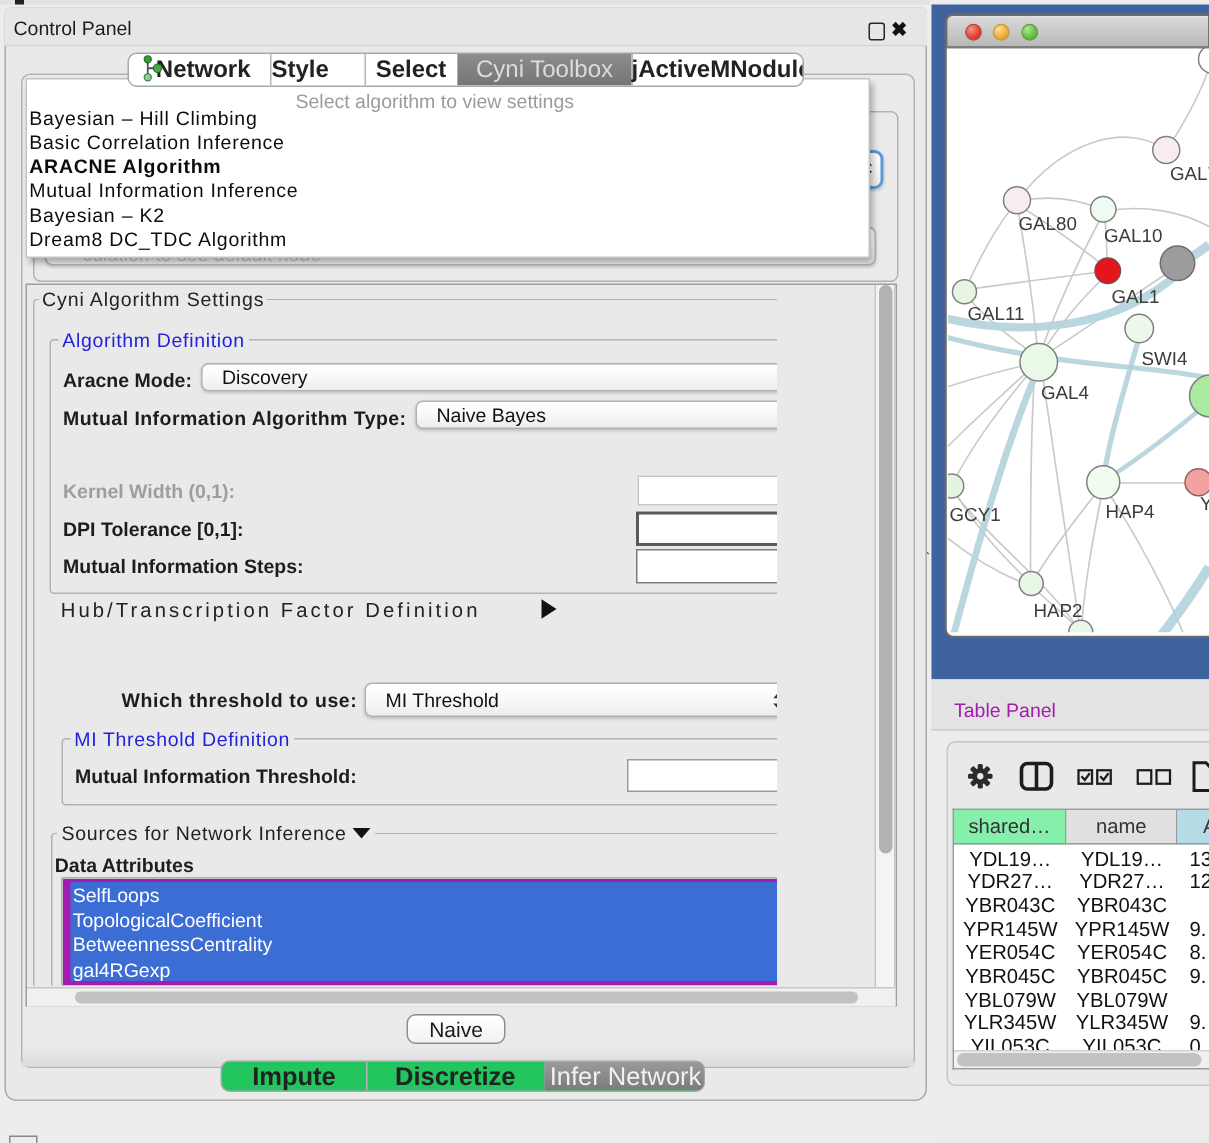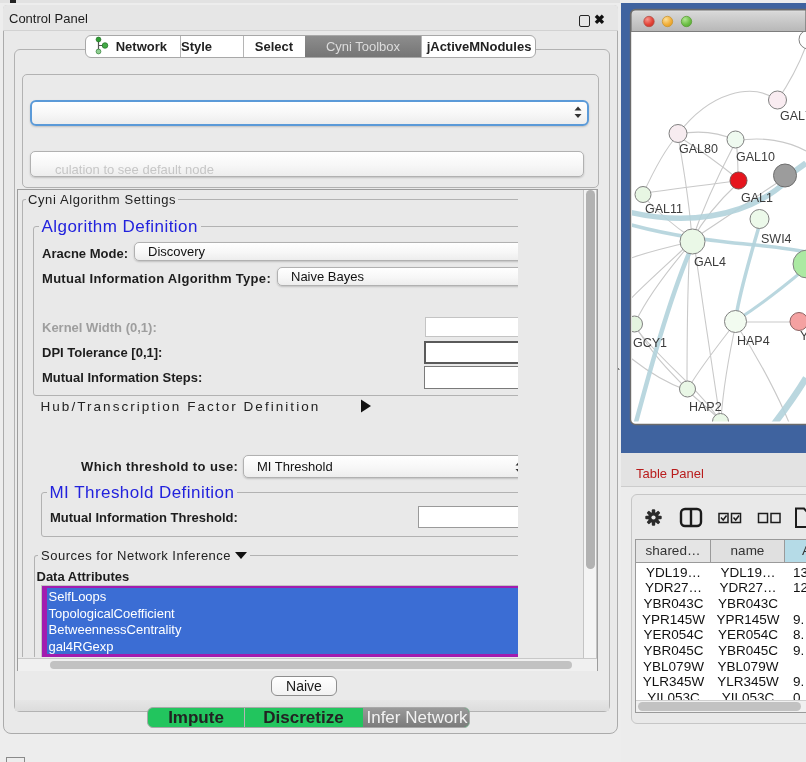--- a/index.html
+++ b/index.html
@@ -1,19 +1,19 @@
 <!DOCTYPE html>
 <html><head><meta charset="utf-8"><style>
 html,body{margin:0;padding:0}
 body{width:806px;height:762px;background:#ededed;font-family:"Liberation Sans",sans-serif;overflow:hidden}
 .ab{position:absolute}
 #root{position:relative;width:806px;height:762px;overflow:hidden}
 .b{font-weight:bold}
 .grp{position:absolute;border:1px solid #b2b2b2;border-radius:3px}
-.gt{position:absolute;top:-8px;left:5px;background:#e9e9e9;padding:0 3px;font-size:17px;line-height:15px;white-space:nowrap;letter-spacing:0.45px}
+.gt{position:absolute;top:-8px;left:5px;background:#e9e9e9;padding:0 3px;font-size:13px;line-height:15px;white-space:nowrap;letter-spacing:0.45px}
 .lbl{position:absolute;font-size:13px;font-weight:bold;color:#1d1d1d;white-space:nowrap}
 .fld{position:absolute;background:#fff;text-align:right;font-size:13px;color:#111;line-height:19px;padding-right:6px;box-sizing:border-box}
 .cmb{position:absolute;background:linear-gradient(#ffffff,#f7f7f7 55%,#ededed);border:1px solid #b1b1b1;border-radius:5px;box-shadow:0 1px 2px rgba(0,0,0,.18);box-sizing:border-box}
 .cmb span{position:absolute;left:13px;top:2px;font-size:13px;color:#111;white-space:nowrap}
 </style></head><body>
 <div id="root">
 
 <div class="ab" style="left:621px;top:3px;width:185px;height:450px;background:#3f639f"></div>
 
 <svg class="ab" style="left:621px;top:3px" width="185" height="450" viewBox="621 3 185 450">
@@ -123,21 +123,21 @@
           <stop offset="0.6" stop-color="#6fc148"></stop>
           <stop offset="1" stop-color="#54a733"></stop>
         </radialGradient>
   </defs>
 </svg>
 
 <div class="ab" style="left:616px;top:367px;width:10px;height:12px;color:#555;font-size:10px;font-weight:bold">ˆ</div>
 
 <div class="ab" style="left:621px;top:453px;width:185px;height:309px;background:#ececec"></div>
 <div class="ab" style="left:621px;top:453px;width:185px;height:33px;background:#e3e3e3;border-bottom:1px solid #cccccc"></div>
-<div class="ab" style="left:636px;top:466px;font-size:13px;color:#b91c1c">Table Panel</div>
+<div class="ab" style="left:636px;top:466px;font-size:13px;color:#a21caf">Table Panel</div>
 
 <div class="ab" style="left:631px;top:494px;width:185px;height:230px;background:#e9e9e9;border:1px solid #c6c6c6;border-radius:6px;box-sizing:border-box"></div>
 
 <svg class="ab" style="left:644px;top:506px" width="162" height="24" viewBox="0 0 162 24">
 
   <g transform="translate(9.5,11.5)" fill="#2b2b2b">
     <circle r="5.4"></circle>
     <g>
       <rect x="-1.7" y="-8.2" width="3.4" height="4" rx="1"></rect>
       <rect x="-1.7" y="4.2" width="3.4" height="4" rx="1"></rect>
@@ -163,21 +163,21 @@
 
   <g fill="none" stroke="#1c1c1c" stroke-width="1.5">
     <rect x="114.5" y="7.5" width="9" height="9"></rect>
         <rect x="127" y="7.5" width="9" height="9"></rect>
   </g>
 
   <path d="M152,2.5 L160,2.5 L165,8 L165,21 L152,21 Z" fill="none" stroke="#1c1c1c" stroke-width="2"></path>
 </svg>
 
 <div class="ab" style="left:635px;top:539px;width:171px;height:174px;background:#fff;border:1px solid #9a9a9a;border-right:none;box-sizing:border-box;overflow:hidden;font-size:13.5px;color:#111">
-  <div class="ab" style="left:0;top:0;width:75px;height:22.5px;background:#e5e5e5;border-right:1px solid #9a9a9a;border-bottom:1px solid #9a9a9a;box-sizing:border-box;text-align:center;line-height:21px;color:#333">shared…</div>
+  <div class="ab" style="left:0;top:0;width:75px;height:22.5px;background:#86efac;border-right:1px solid #9a9a9a;border-bottom:1px solid #9a9a9a;box-sizing:border-box;text-align:center;line-height:21px;color:#333">shared…</div>
   <div class="ab" style="left:75px;top:0;width:74px;height:22.5px;background:#e0e0e0;border-right:1px solid #9a9a9a;border-bottom:1px solid #9a9a9a;box-sizing:border-box;text-align:center;line-height:21px;color:#333">name</div>
   <div class="ab" style="left:149px;top:0;width:22px;height:22.5px;background:#b5dbe7;border-bottom:1px solid #9a9a9a;box-sizing:border-box;line-height:21px;color:#333;padding-left:17px">A</div>
   <div class="ab" style="left:0;top:24.5px;width:75px;text-align:center;line-height:15.7px">YDL19…<br>YDR27…<br>YBR043C<br>YPR145W<br>YER054C<br>YBR045C<br>YBL079W<br>YLR345W<br>YIL053C</div>
   <div class="ab" style="left:75px;top:24.5px;width:74px;text-align:center;line-height:15.7px">YDL19…<br>YDR27…<br>YBR043C<br>YPR145W<br>YER054C<br>YBR045C<br>YBL079W<br>YLR345W<br>YIL053C</div>
   <div class="ab" style="left:157px;top:24.5px;width:30px;line-height:15.7px">13…<br>12…<br>&nbsp;<br>9.<br>8.<br>9.<br>&nbsp;<br>9.<br>0.</div>
   <div class="ab" style="left:0;top:160px;width:171px;height:14px;background:#f0f0f0;border-top:1px solid #cfcfcf;box-sizing:border-box"></div>
   <div class="ab" style="left:2px;top:162px;width:163px;height:9px;background:#c2c2c2;border-radius:4.5px"></div>
 </div>
 
 <div class="ab" style="left:0;top:0;width:620px;height:3px;background:#e2e2e2"></div>
@@ -278,30 +278,34 @@
 <div class="ab" style="left:14.5px;top:700px;width:594px;height:11px;background:linear-gradient(#e6e6e6,#dcdcdc)"></div>
 
 <div class="ab" style="left:271px;top:675.5px;width:66px;height:20px;background:linear-gradient(#ffffff,#f2f2f2);border:1px solid #8e8e8e;border-radius:6px;box-sizing:border-box;text-align:center;font-size:14px;color:#1a1a1a;line-height:18px">Naive</div>
 
 <div class="ab" style="left:147px;top:706.5px;width:323px;height:21.5px;background:#22c55e;border:1px solid #a8a8a8;border-radius:6px;box-sizing:border-box;overflow:hidden;font-size:17px;font-weight:bold;color:#222">
   <div class="ab" style="left:0;top:0;width:96px;height:100%;text-align:center;line-height:20px;border-right:1px solid #b5b5b5">Impute Data</div>
   <div class="ab" style="left:96px;top:0;width:119px;height:100%;text-align:center;line-height:20px;border-right:1px solid #b5b5b5">Discretize Data</div>
   <div class="ab" style="left:215px;top:0;width:108px;height:100%;text-align:center;line-height:20px;background:linear-gradient(#9a9a9a,#7b7b7b);color:#f2f2f2;font-weight:normal">Infer Network</div>
 </div>
 
-<div class="ab" style="left:85px;top:35px;width:451px;height:22.5px;background:#ffffff;border:1px solid #a8a8a8;border-radius:6px;box-sizing:border-box;overflow:hidden;font-size:13px;font-weight:bold;color:#222;z-index:30">
+<div class="ab" style="left:85px;top:35px;width:451px;height:22.5px;background:#ffffff;border:1px solid #a8a8a8;border-radius:6px;box-sizing:border-box;overflow:hidden;font-size:16px;font-weight:bold;color:#222;z-index:30">
   <div class="ab" style="left:0;top:0;width:95px;height:100%;line-height:21px;border-right:1px solid #b5b5b5;text-align:right;padding-right:13px;box-sizing:border-box">Network</div>
   <div class="ab" style="left:95px;top:0;width:62px;height:100%;text-align:left;line-height:21px;border-right:1px solid #b5b5b5">Style</div>
   <div class="ab" style="left:157px;top:0;width:62px;height:100%;text-align:center;line-height:21px;border-right:1px solid #b5b5b5">Select</div>
   <div class="ab" style="left:219px;top:0;width:116px;height:100%;text-align:center;line-height:21px;background:linear-gradient(#8d8d8d,#757575);color:#dcdcdc;font-weight:normal;border-right:1px solid #b5b5b5">Cyni Toolbox</div>
   <div class="ab" style="left:335px;top:0;width:116px;height:100%;text-align:center;line-height:21px">jActiveMNodules</div>
 </div>
 <svg class="ab" style="left:94px;top:36px;z-index:31" width="16" height="19" viewBox="0 0 16 19">
   <path d="M 4.5,4 V 15 M 4.5,9.5 H 10" stroke="#555" stroke-width="1.2" fill="none"></path>
   <circle cx="4.5" cy="3.5" r="2.4" fill="#2f9e33" stroke="#1d6b20" stroke-width="0.7"></circle>
   <circle cx="11" cy="9.5" r="2.8" fill="#43aa47" stroke="#1d6b20" stroke-width="0.7"></circle>
   <circle cx="4.5" cy="15.5" r="2.4" fill="#8fce92" stroke="#2d7d30" stroke-width="0.7"></circle>
 </svg>
 
+<div class="ab" style="left:17px;top:52px;width:563px;height:119.5px;background:#fff;border:1px solid #c2c2c2;box-shadow:2px 3px 4px rgba(0,0,0,.28);z-index:20;box-sizing:border-box">
+  <div class="ab" style="left:179px;top:7px;font-size:13px;color:#9b9b9b">Select algorithm to view settings</div>
+  <div class="ab" style="left:1.5px;top:18px;font-size:13px;color:#0c0c0c;line-height:16.15px;white-space:nowrap;letter-spacing:0.5px">Bayesian – Hill Climbing<br>Basic Correlation Inference<br><span class="b">ARACNE Algorithm</span><br>Mutual Information Inference<br>Bayesian – K2<br>Dream8 DC_TDC Algorithm</div>
+</div>
 
 <div class="ab" style="left:6px;top:757px;width:17px;height:10px;background:#ededed;border:1px solid #8a8a8a"></div>
 
 </div>
 
 </body></html>

